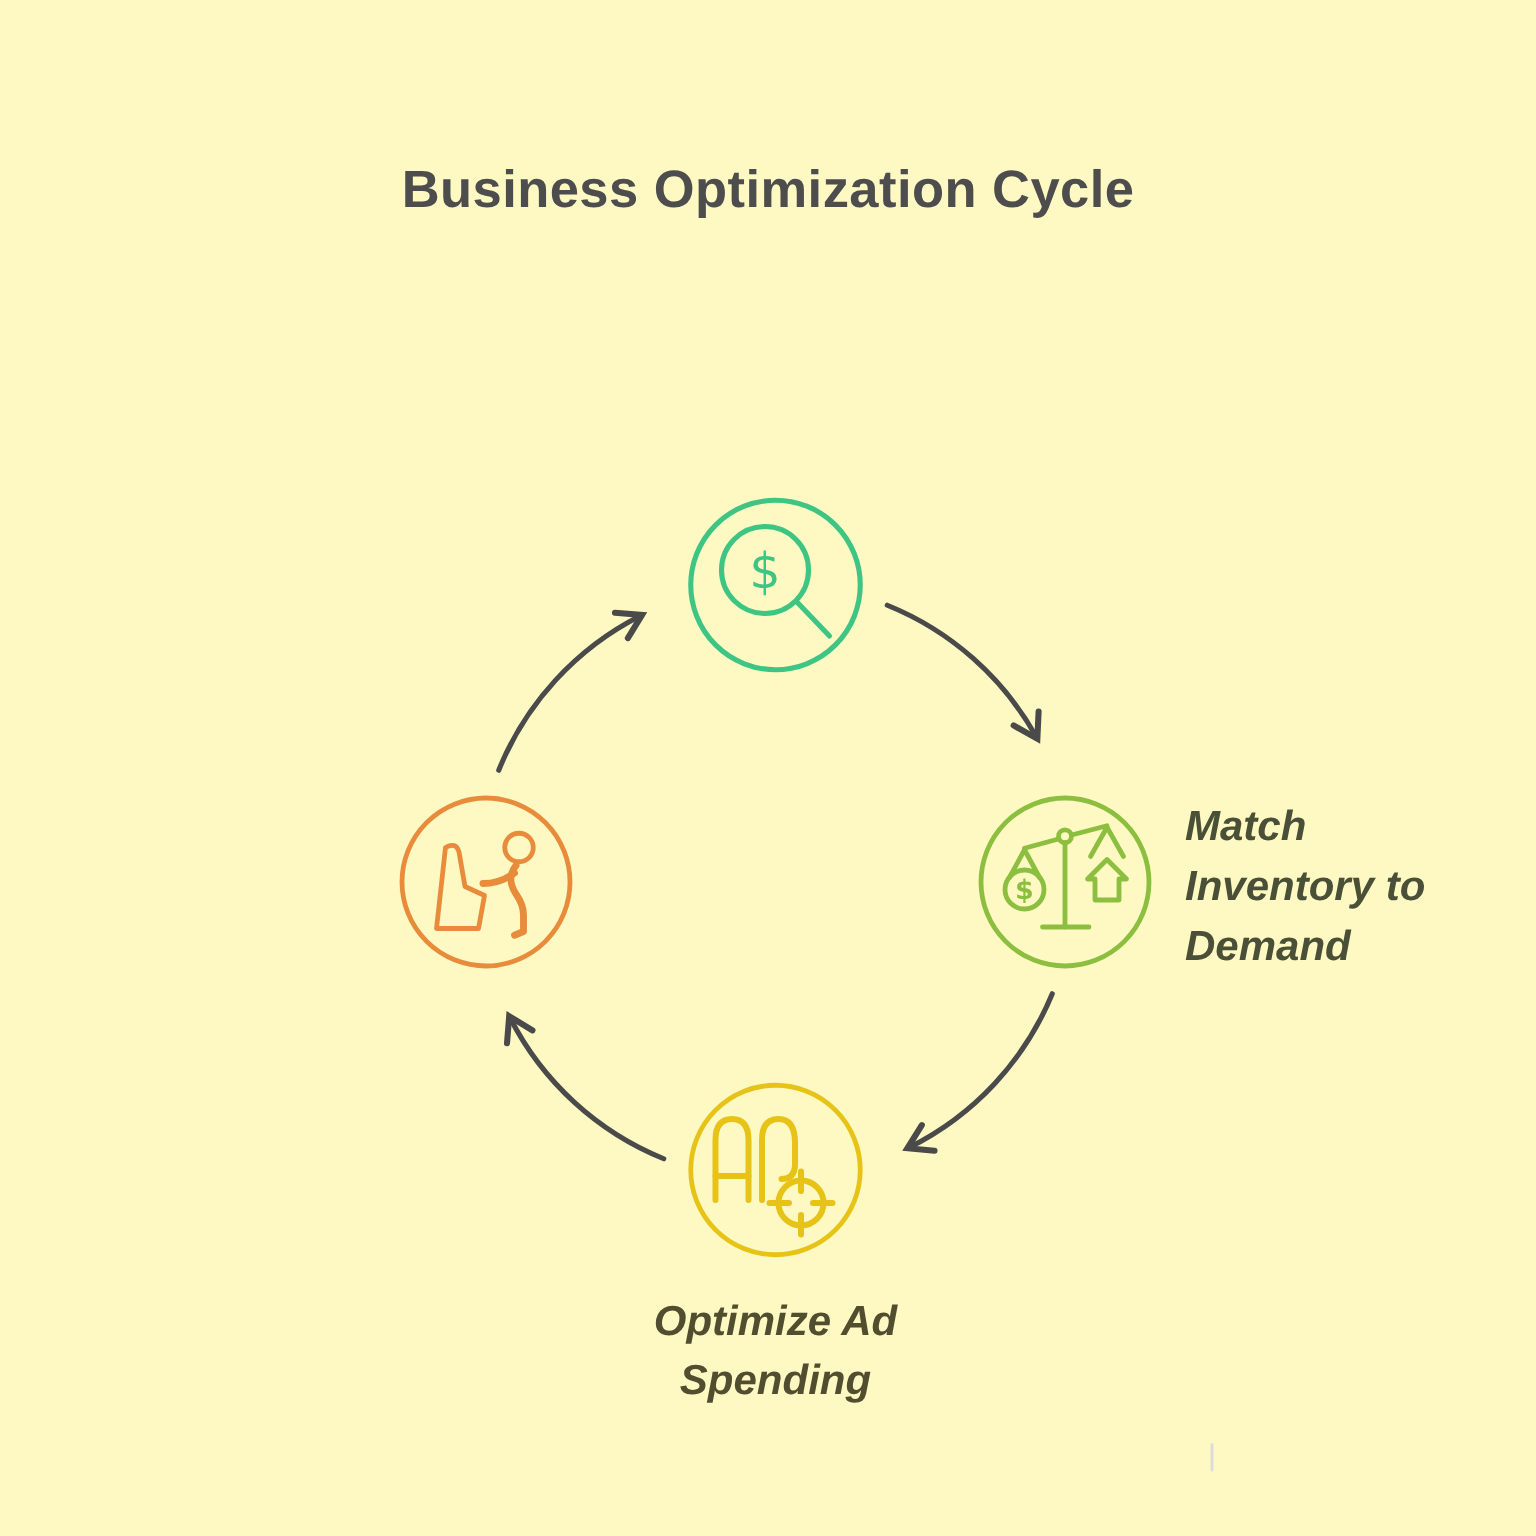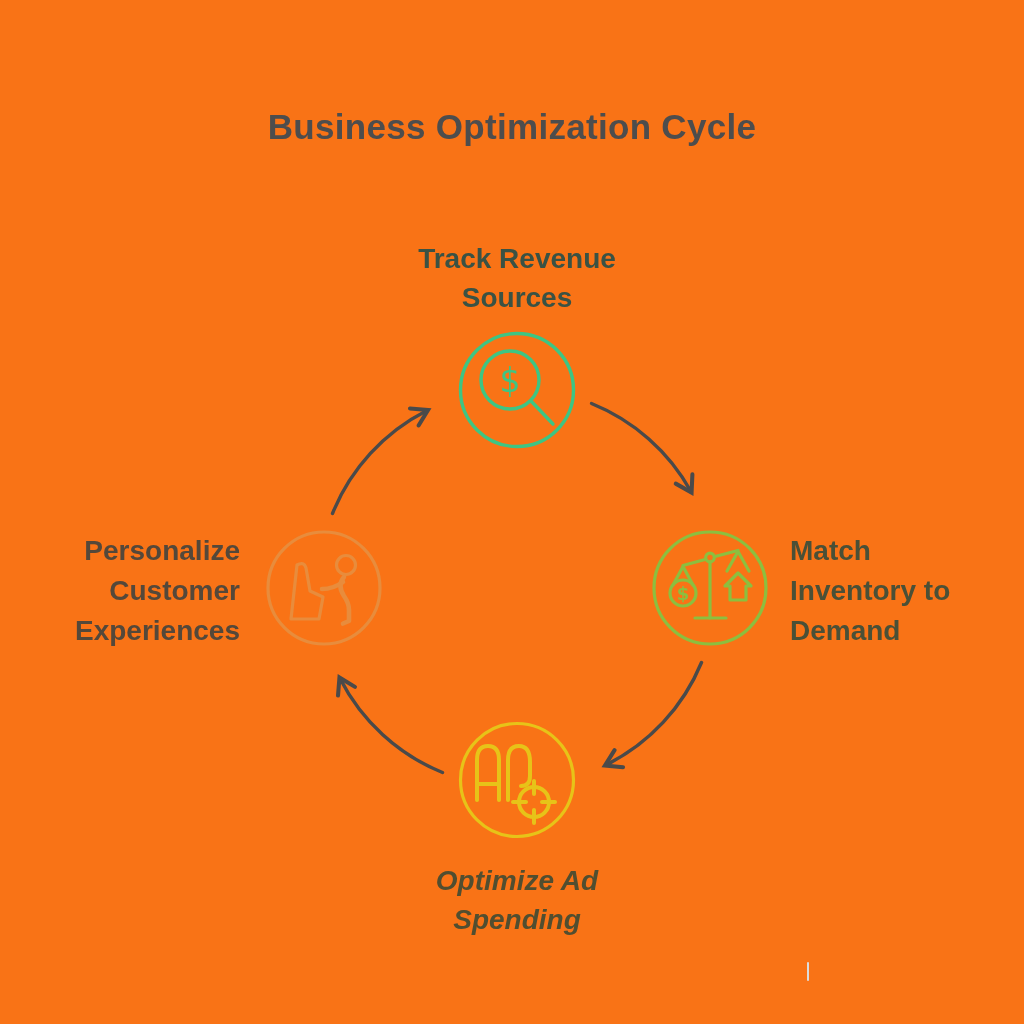--- a/index.html
+++ b/index.html
@@ -1,29 +1,29 @@
 <!DOCTYPE html>
 <html><head>
 <meta charset="utf-8">
 <style>
   html,body{margin:0;padding:0;background:#fff;}
   .canvas{
-    position:relative;width:1024px;height:1024px;background:#f97316;overflow:hidden;
+    position:relative;width:1024px;height:1024px;background:#fef9c3;overflow:hidden;
     font-family:"Liberation Sans","DejaVu Sans",sans-serif;
   }
   .title{
     position:absolute;top:84px;left:0;width:1024px;text-align:center;
     font-size:35px;font-weight:700;letter-spacing:.3px;
   }
   .node-label{
     position:absolute;font-weight:700;font-size:28px;line-height:39px;
     white-space:pre-line;
   }
   .label-track{left:357px;top:239px;width:320px;text-align:center;}
-  .label-match{left:790px;top:531px;width:230px;text-align:left;line-height:40px;}
+  .label-match{left:790px;top:531px;width:230px;text-align:left;line-height:40px;font-style:italic;}
   .label-optimize{left:367px;top:861px;width:300px;text-align:center;}
   .label-personalize{left:8px;top:531px;width:232px;text-align:right;line-height:40px;}
   .icon{position:absolute;}
   .icon-track{left:455px;top:328px;}
   .icon-match{left:650px;top:528px;}
   .icon-optimize{left:455px;top:718px;}
   .icon-personalize{left:264px;top:528px;}
   .arrows{position:absolute;left:0;top:0;pointer-events:none;}
   .stray{position:absolute;left:807px;top:962px;width:2px;height:19px;background:#dcdcdc;border-radius:1px;}
   svg text{font-family:"DejaVu Sans","Liberation Sans",sans-serif;}
@@ -42,22 +42,20 @@
       </marker>
     </defs>
     <g fill="none" stroke-width="3.4" stroke-linecap="round" stroke="#4a4a4a">
       <path d="M591.5,403.5 A199,199 0 0 1 691,491.5" marker-end="url(#ah)"></path>
       <path d="M701.5,662.5 A199,199 0 0 1 606,765" marker-end="url(#ah)"></path>
       <path d="M442.5,772.5 A199,199 0 0 1 340,678.5" marker-end="url(#ah)"></path>
       <path d="M332.5,513.5 A199,199 0 0 1 427,410.5" marker-end="url(#ah)"></path>
     </g>
   </svg>
 
-  <div class="node-label label-track" style="color: rgb(58, 82, 68);">Track Revenue
-Sources</div>
   <svg class="icon icon-track" width="124" height="124" viewBox="0 0 124 124">
     <g fill="none" stroke-width="3.4" stroke-linecap="round" stroke="#3ec583">
       <circle cx="62" cy="62" r="56.5"></circle>
       <circle cx="55" cy="52" r="29"></circle>
       <line x1="76" y1="73" x2="98" y2="96"></line>
     </g>
     <text x="55" y="64" text-anchor="middle" font-size="33" font-weight="400" fill="#3ec583">$</text>
   </svg>
 
   <div class="node-label label-match" style="color: rgb(74, 80, 55);">Match
@@ -88,23 +86,20 @@
     </g>
     <g fill="none" stroke-width="4" stroke-linecap="round" stroke-linejoin="round" stroke="#e7c318">
       <path d="M22,82 L22,42 Q22,28 33,28 Q44,28 44,42 L44,82"></path>
       <line x1="22" y1="66" x2="44" y2="66"></line>
       <path d="M53,82 L53,42 Q53,28 64,28 Q75,28 75,44 L75,58 Q75,68 66,68"></path>
       <circle cx="79" cy="84" r="15"></circle>
       <path d="M79,63 L79,76 M79,92 L79,105 M58,84 L71,84 M87,84 L100,84"></path>
     </g>
   </svg>
 
-  <div class="node-label label-personalize" style="color: rgb(84, 72, 58);">Personalize
-Customer
-Experiences</div>
   <svg class="icon icon-personalize" width="120" height="120" viewBox="0 0 120 120">
     <g fill="none" stroke-width="3.2" stroke-linecap="round" stroke-linejoin="round" stroke="#e88c3c">
       <circle cx="60" cy="60" r="56"></circle>
       <path d="M33,37 Q40,33 42,40 L46,63 L59,69 L55,91 L27,91 Z"></path>
       <circle cx="82" cy="37" r="9.5"></circle>
     </g>
     <g fill="none" stroke-width="4.6" stroke-linecap="round" stroke-linejoin="round" stroke="#e88c3c">
       <path d="M80,49 C75,55 76,62 80,68 C83.5,73 85,77 85,82 L85,93 L79,95.5"></path>
       <path d="M79,54 C72,59 66,61 58,61"></path>
     </g>

